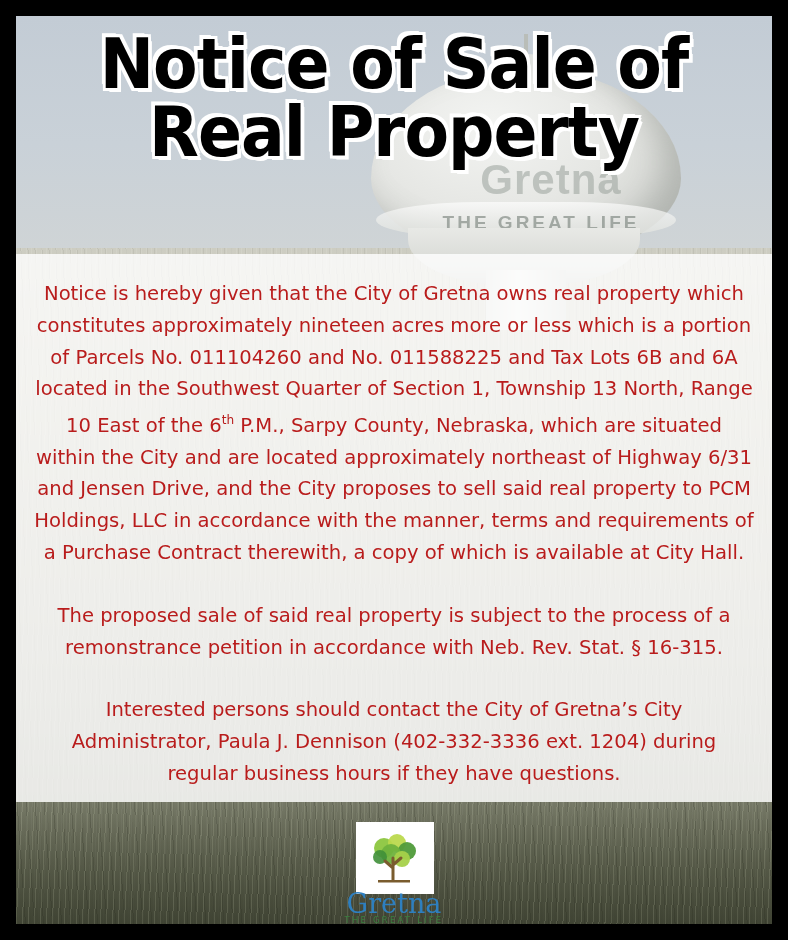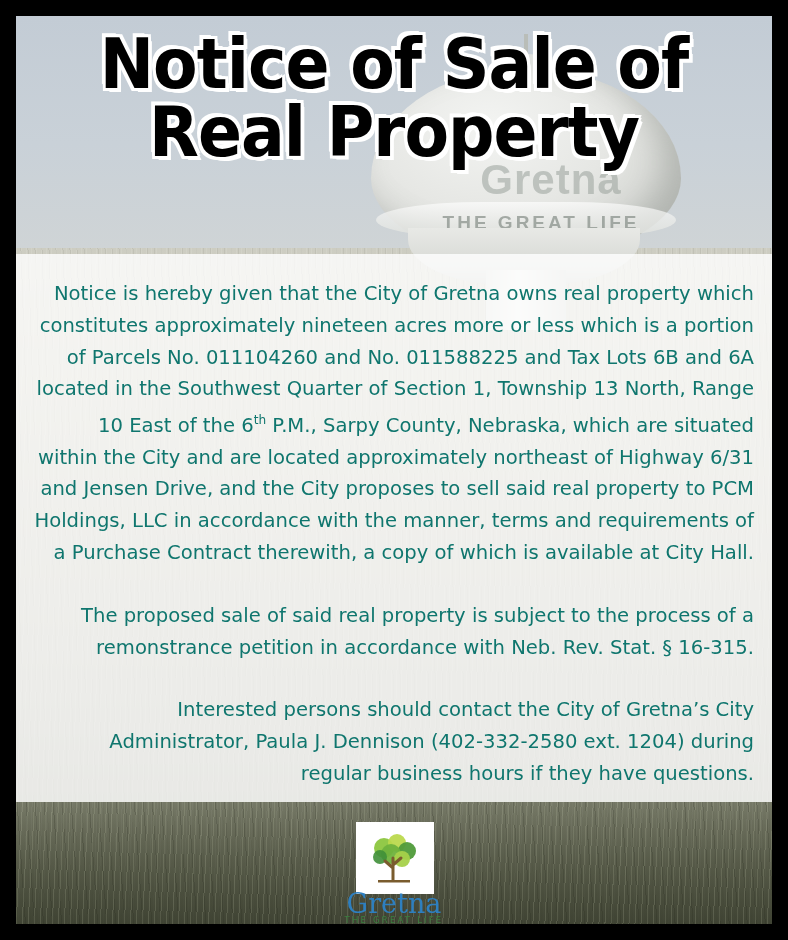--- a/index.html
+++ b/index.html
@@ -218,25 +218,25 @@
     transform-origin: center top;
   }
   .headline .line { display: block; white-space: nowrap; }
 
   
   .body-text {
     position: absolute;
     left: 18px;
     top: 262px;
     width: 720px;
-    text-align: right;
+    text-align: center;
     font-family: "DejaVu Sans", sans-serif;
     font-size: 19.6px;
     line-height: 31.8px;
-    color: #0f766e;
+    color: #b91c1c;
   }
   .body-text p {
     margin: 0 0 31px 0;
   }
   .body-text p:last-child { margin-bottom: 0; }
   .indent-lead { }
   sup { font-size: 0.62em; vertical-align: super; }
 
   
   .logo-box {
@@ -301,21 +301,21 @@
     <div class="body-panel"></div>
 
     <div class="headline">
       <span class="line">Notice of Sale of</span>
       <span class="line">Real Property</span>
     </div>
 
     <div class="body-text">
       <p><span>Notice is hereby given that the City of Gretna owns real property which constitutes approximately nineteen acres more or less which is a portion of Parcels No. 011104260 and No. 011588225 and Tax Lots 6B and 6A located in the Southwest Quarter of Section 1, Township 13 North, Range 10 East of the 6</span><sup>th</sup><span> P.M., Sarpy County, Nebraska, which are situated within the City and are located approximately northeast of Highway 6/31 and Jensen Drive, and the City proposes to sell said real property to PCM Holdings, LLC in accordance with the manner, terms and requirements of a Purchase Contract therewith, a copy of which is available at City Hall.</span></p>
       <p class="indent-lead">The proposed sale of said real property is subject to the process of a remonstrance petition in accordance with Neb. Rev. Stat. § 16-315.</p>
-      <p class="indent-lead">Interested persons should contact the City of Gretna’s City Administrator, Paula J. Dennison (402-332-2580 ext. 1204) during regular business hours if they have questions.</p>
+      <p class="indent-lead">Interested persons should contact the City of Gretna’s City Administrator, Paula J. Dennison (402-332-3336 ext. 1204) during regular business hours if they have questions.</p>
     </div>
 
     <div class="logo-box">
       <span class="logo-tree">
         <svg width="58" height="56" viewBox="0 0 58 56" xmlns="http://www.w3.org/2000/svg">
           <circle cx="18" cy="18" r="10" fill="#8cc63f" opacity="0.95"></circle>
           <circle cx="31" cy="13" r="9" fill="#bcd94e" opacity="0.95"></circle>
           <circle cx="41" cy="21" r="9" fill="#4f9b3a" opacity="0.95"></circle>
           <circle cx="25" cy="24" r="10" fill="#6fb23d" opacity="0.95"></circle>
           <circle cx="36" cy="29" r="8" fill="#a7d14a" opacity="0.95"></circle>

